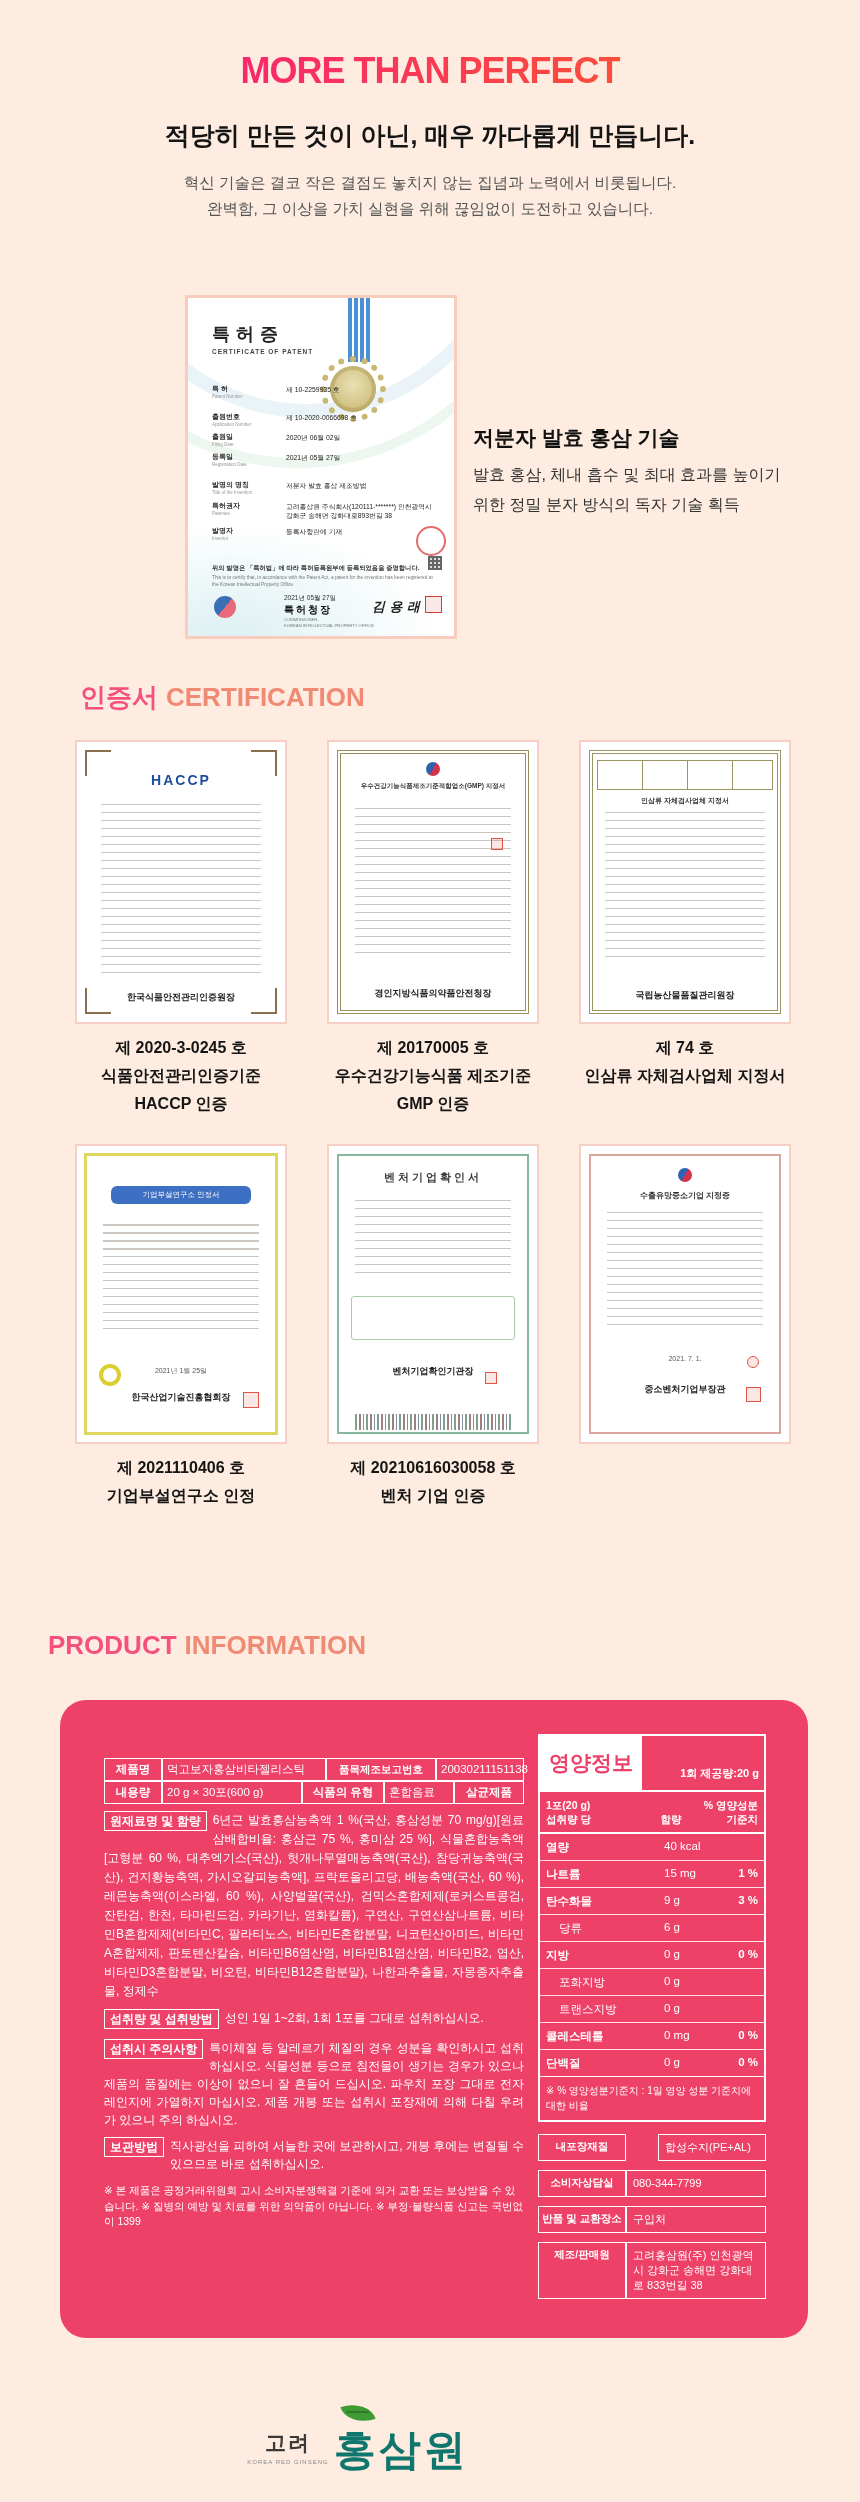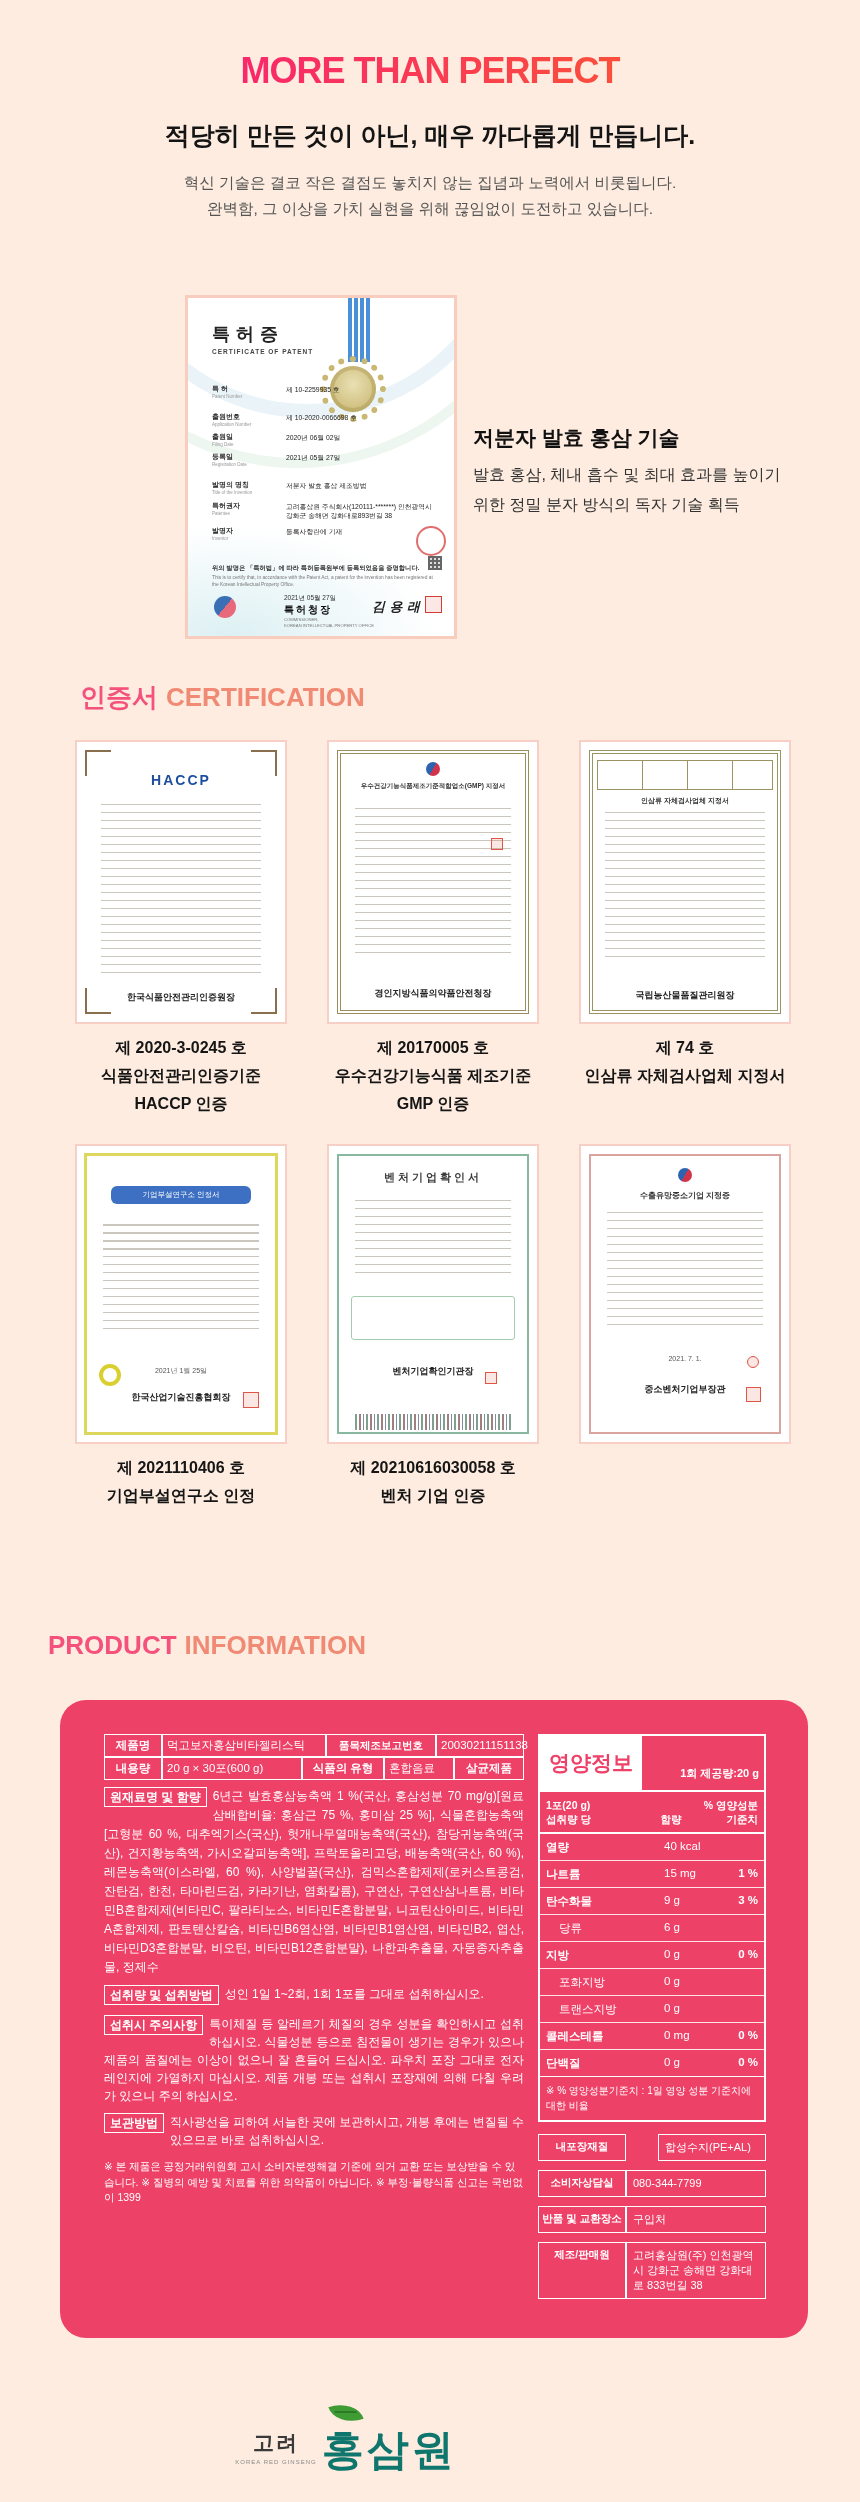--- a/index.html
+++ b/index.html
@@ -103,21 +103,21 @@
   .cap{margin-top:12px;text-align:center;font-size:16px;font-weight:600;color:#151515;line-height:28px;}
   .cap div:empty{display:none;}
 
   
   .prod-h{left:48px;top:1630px;}
   .ptable{left:60px;top:1700px;width:748px;height:638px;background:#ee4168;border-radius:26px;color:#fff;}
   .pleft{position:absolute;left:44px;top:34px;width:420px;}
   .prow0{display:flex;align-items:flex-end;}
   .c{border:1.5px solid #fff;padding:3px 4px;font-size:11.5px;line-height:15px;}
   .lab{font-weight:bold;text-align:center;}
-  .w58{width:58px;flex:none;}.w164{width:164px;}.w110{width:110px;flex:none;font-size:10.5px;}
+  .w58{width:58px;flex:none;}.w164{width:164px;margin-top:24px;}.w110{width:110px;flex:none;font-size:10.5px;}
   .w88{width:88px;}.w140{width:140px;}.w82{width:82px;flex:none;}.w70{width:70px;}
   .ing{margin-top:7px;font-size:12px;line-height:19px;text-align:justify;}
   .inline-label{float:left;border:1.5px solid #fff;font-weight:bold;padding:2px 5px;
      margin:0 6px 2px 0;font-size:12px;line-height:14px;}
   .prow{margin-top:8px;font-size:12px;line-height:18px;text-align:justify;clear:both;overflow:hidden;}
   .pnotes{margin-top:10px;font-size:10.5px;line-height:15.5px;clear:both;}
 
   .pright{position:absolute;left:478px;top:34px;width:228px;}
   .nut{border:2px solid #fff;}
   .nut-head{display:flex;align-items:stretch;border-bottom:2px solid #fff;}
@@ -133,21 +133,21 @@
   .nrow .amt{width:56px;}
   .nrow .pct{width:38px;text-align:right;font-weight:bold;}
   .nrow.ind .nm{padding-left:13px;font-weight:normal;}
   .nut-note{border-top:1px solid #fff;padding:7px 6px;font-size:10px;line-height:14.5px;}
   .inforow{display:flex;margin-top:9px;}
   .inforow .il{border:1.5px solid #fff;width:88px;flex:none;font-size:10.5px;font-weight:bold;
      text-align:center;padding:5px 2px;}
   .inforow .iv{border:1.5px solid #fff;flex:1;font-size:11px;padding:5px 6px;line-height:15px;}
 
   
-  .logo{left:4px;top:2402px;width:684px;text-align:center;}
+  .logo{left:16px;top:2402px;width:684px;text-align:center;}
   .logo-wrap{display:inline-block;position:relative;padding-top:26px;}
   .leaf{position:absolute;left:96px;top:0;width:30px;height:22px;background:#3f9c35;
      border-radius:0 100% 0 100%;transform:rotate(-18deg);}
   .leaf:after{content:"";position:absolute;left:4px;top:9px;width:22px;height:2px;background:#2c7a26;transform:rotate(18deg);}
   .logo-small{display:inline-block;vertical-align:baseline;text-align:center;margin-right:5px;}
   .logo-ko-small{font-family:"DejaVu Serif",serif;font-size:21px;font-weight:900;color:#3a3a3a;letter-spacing:2px;}
   .logo-en{font-size:6px;color:#8a8a8a;letter-spacing:1px;margin-top:2px;}
   .logo-ko-big{font-family:"DejaVu Serif",serif;display:inline-block;font-size:42px;font-weight:900;color:#0f766e;letter-spacing:3px;line-height:44px;}
 </style>
 </head>

